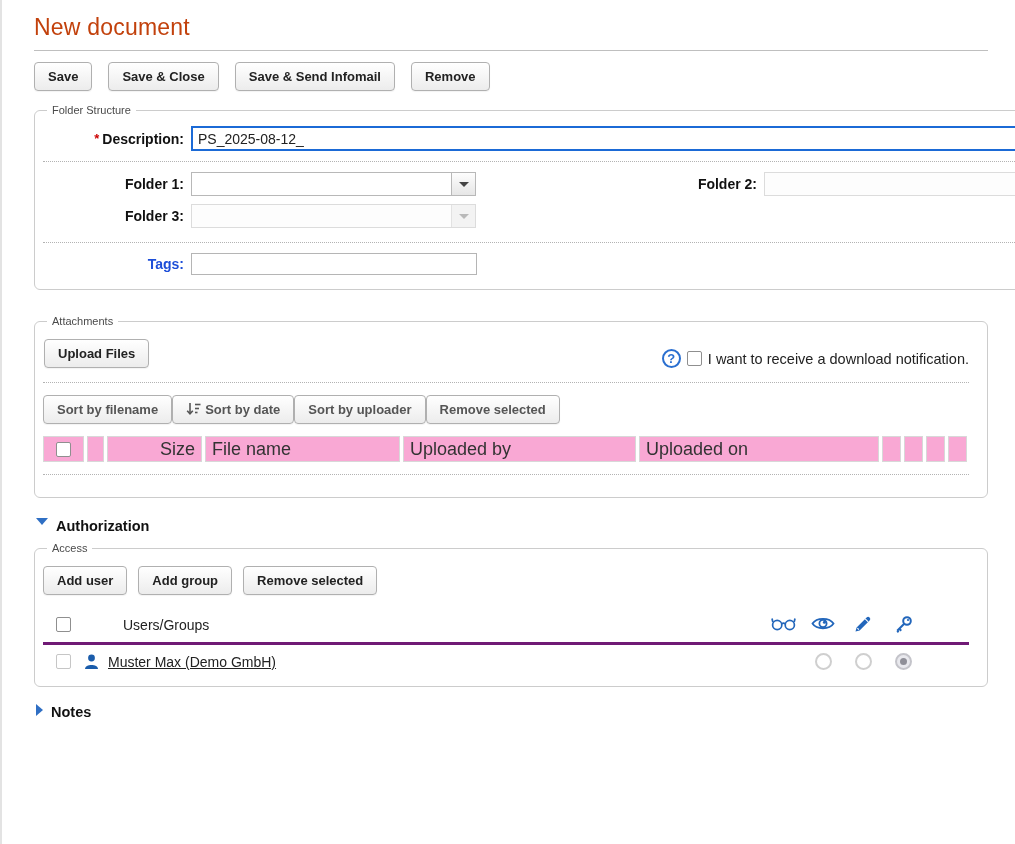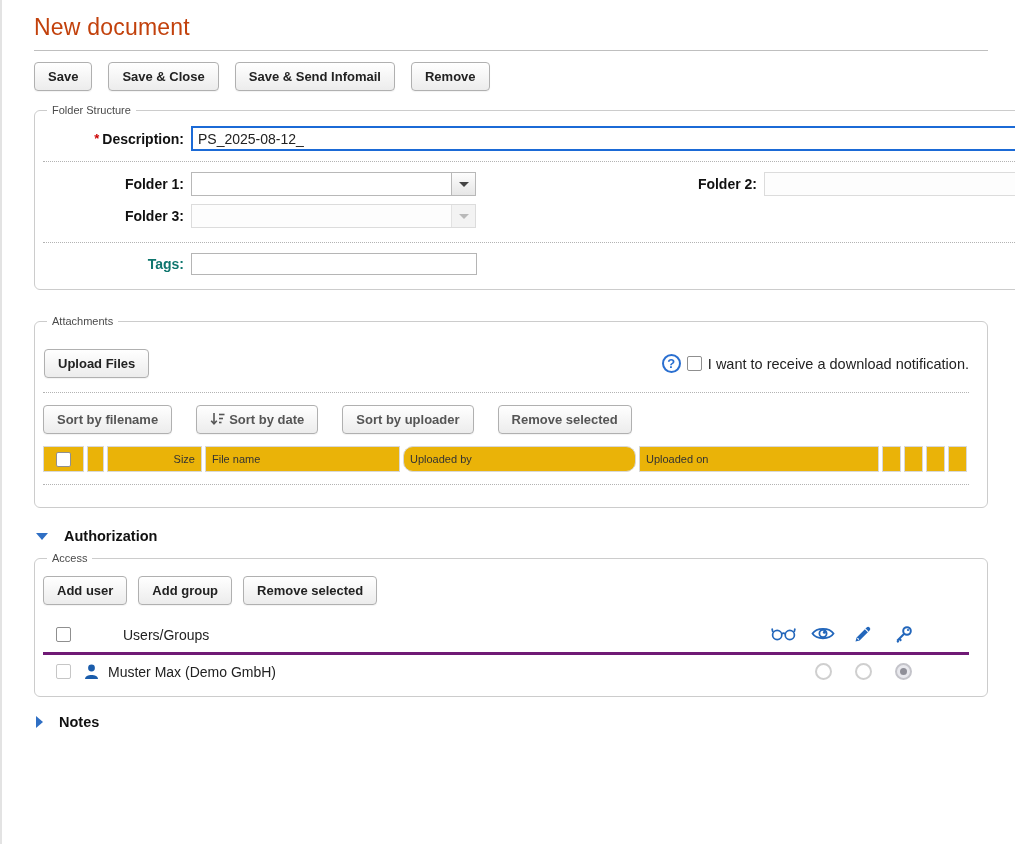--- a/index.html
+++ b/index.html
@@ -39,21 +39,21 @@
     border-radius:6px;
     padding:6px 18px 14px 8px;
     margin-top:13px;
   }
   fieldset legend { font-size:11px; color:#4a4a4a; padding:0 5px; margin-left:4px; }
   .dotted { border:none; border-top:1px dotted #b3b3b3; margin:10px 0; }
   
   .form-row { display:flex; align-items:center; margin-top:4px; }
   .lbl { width:148px; text-align:right; font-size:14px; font-weight:bold; color:#111; padding-right:7px; white-space:nowrap; }
   .lbl .req { color:#c00; font-weight:bold; margin-right:3px; font-size:13px; vertical-align:top; }
-  .lbl.blue { color:#0f766e; }
+  .lbl.blue { color:#1d4ed8; }
   .lbl2 { width:165px; text-align:right; font-size:14px; font-weight:bold; color:#111; padding-right:7px; }
   .txt-input {
     height:25px; border:1px solid #b5b5b5; font-size:14px; padding:0 5px;
     font-family:"Liberation Sans",sans-serif; color:#222; background:#fff;
   }
   .txt-input.focused { border:2px solid #1b6ad6; outline:none; }
   .desc-input { flex:1; margin-right:0; }
   
   .combo { display:flex; width:285px; height:24px; border:1px solid #b8b8b8; background:#fff; }
   .combo input { flex:1; border:none; outline:none; font-size:13px; padding:0 4px; background:transparent; }
@@ -61,59 +61,59 @@
     width:24px; border-left:1px solid #b8b8b8;
     background:linear-gradient(#fdfdfd,#e6e6e6);
     display:flex; align-items:center; justify-content:center; cursor:pointer;
   }
   .arrow-down { width:0; height:0; border-left:5px solid transparent; border-right:5px solid transparent; border-top:5px solid #444; }
   .combo.disabled { border-color:#dcdcdc; background:#fdfdfd; }
   .combo.disabled .combo-btn { border-left:1px solid #e2e2e2; background:#f3f3f3; }
   .combo.disabled .arrow-down { border-top-color:#b9b9b9; }
   .tags-input { width:286px; height:22px; border:1px solid #b5b5b5; font-size:13px; padding:0 4px; }
   
-  .attach-top { display:flex; justify-content:space-between; align-items:center; margin-top:16px; }
+  .attach-top { display:flex; justify-content:space-between; align-items:flex-end; margin-top:6px; }
   .notif { display:flex; align-items:center; gap:6px; font-size:14.5px; color:#222; }
   .help-circle {
     width:19px; height:19px; border:2px solid #2a6fd0; border-radius:50%;
     color:#2a6fd0; font-weight:bold; font-size:13px;
     display:flex; align-items:center; justify-content:center; cursor:pointer;
   }
   .checkbox { width:15px; height:15px; border:1px solid #8f8f8f; background:#fff; border-radius:2px; cursor:pointer; }
   .checkbox.light { border-color:#c6c6c6; }
-  .sort-row { display:flex; gap:24px; margin-top:4px; }
+  .sort-row { display:flex; gap:0; margin-top:4px; }
   .sort-icon { display:inline-block; vertical-align:-2px; margin-right:4px; }
   
   .atable { display:flex; gap:3px; margin-top:12px; }
   .atable .cell {
-    background:#eab308; border:1px solid #d8d8d8; height:26px;
-    font-size:11px; color:#333; display:flex; align-items:center; padding:0 6px;
+    background:#f9a8d4; border:1px solid #d8d8d8; height:26px;
+    font-size:18px; color:#333; display:flex; align-items:center; padding:0 6px;
   }
   .cell.c-check { width:41px; justify-content:center; }
   .cell.c-spacer { width:17px; }
   .cell.c-size { width:95px; justify-content:flex-end; }
   .cell.c-fname { width:195px; }
-  .cell.c-upby { width:233px;border-radius:10px; }
+  .cell.c-upby { width:233px; }
   .cell.c-upon { width:240px; }
   .cell.c-mini { width:19px; }
   
-  .section-head { display:flex; align-items:center; gap:16px; margin:20px 0 0 2px; cursor:pointer; }
+  .section-head { display:flex; gap:8px; margin:20px 0 0 2px; cursor:pointer; }
   .section-head .tri-down { width:0; height:0; border-left:6px solid transparent; border-right:6px solid transparent; border-top:7px solid #2f6fc4; }
   .section-head .tri-right-blue { width:0; height:0; border-top:6px solid transparent; border-bottom:6px solid transparent; border-left:7px solid #2f6fc4; }
   .section-head .sh-label { font-size:14.5px; font-weight:bold; color:#111; }
   .access-btn-row { display:flex; gap:11px; margin-top:6px; }
   .acc-table { margin-top:12px; }
   .acc-row { display:flex; align-items:center; border-bottom:3px solid #701a75; padding:8px 0; }
   .acc-row.data { border-bottom:none; }
   .acc-cb { margin-left:13px; }
   .acc-name-head { margin-left:52px; font-size:14px; color:#222; }
   .perm-icons { margin-left:auto; display:flex; margin-right:46px; }
   .perm-col { width:40px; display:flex; justify-content:center; }
   .user-icon-wrap { margin-left:13px; display:flex; align-items:center; }
-  .acc-user-name { margin-left:9px; font-size:14px; color:#222; }
+  .acc-user-name { margin-left:9px; font-size:14px; color:#222;text-decoration:underline; }
   .radio { width:17px; height:17px; border-radius:50%; border:2px solid #cfcfcf; background:#fff; cursor:pointer; position:relative; }
   .radio.selected { background:#e9e9ee; border-color:#c4c4ca; }
   .radio.selected::after { content:""; position:absolute; left:3px; top:3px; width:7px; height:7px; border-radius:50%; background:#8f8f98; }
   
   .tri-right-dark { width:0; height:0; border-top:5px solid transparent; border-bottom:5px solid transparent; border-left:6px solid #333; }
   .collapse-bar {
     margin-top:23px; height:28px;
     background:linear-gradient(#fdfdfd,#e2e2e2);
     border:1px solid #c7c7c7; border-radius:13px;
     display:flex; align-items:center; gap:9px; padding:0 14px;

